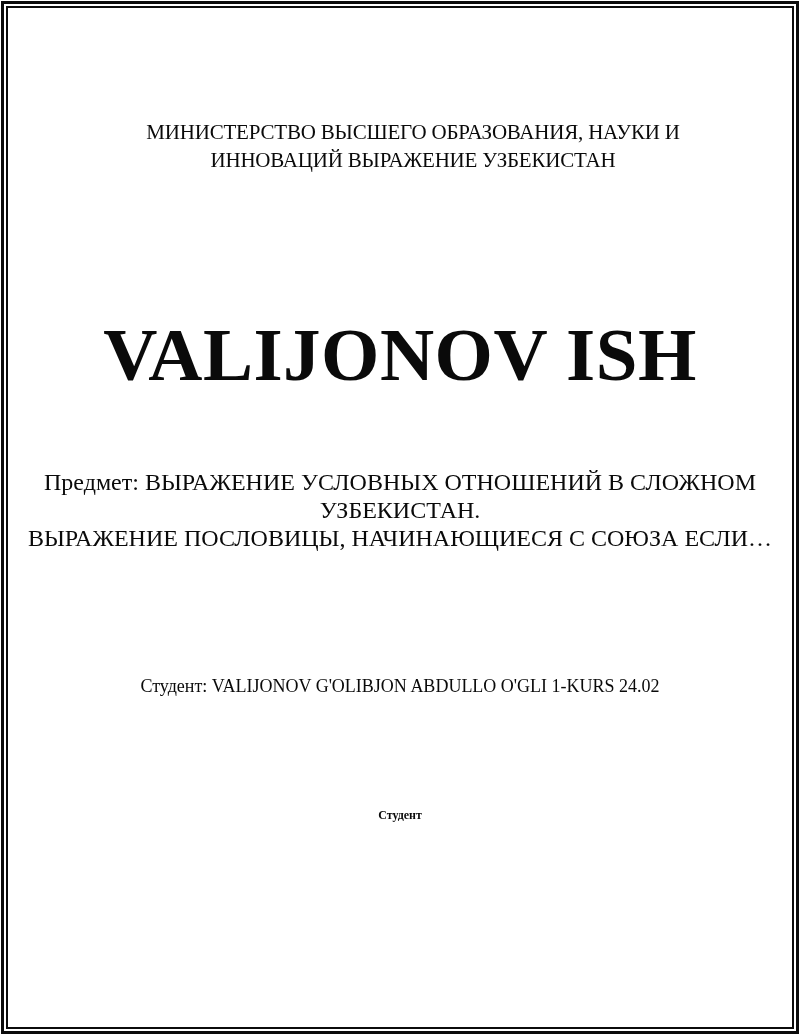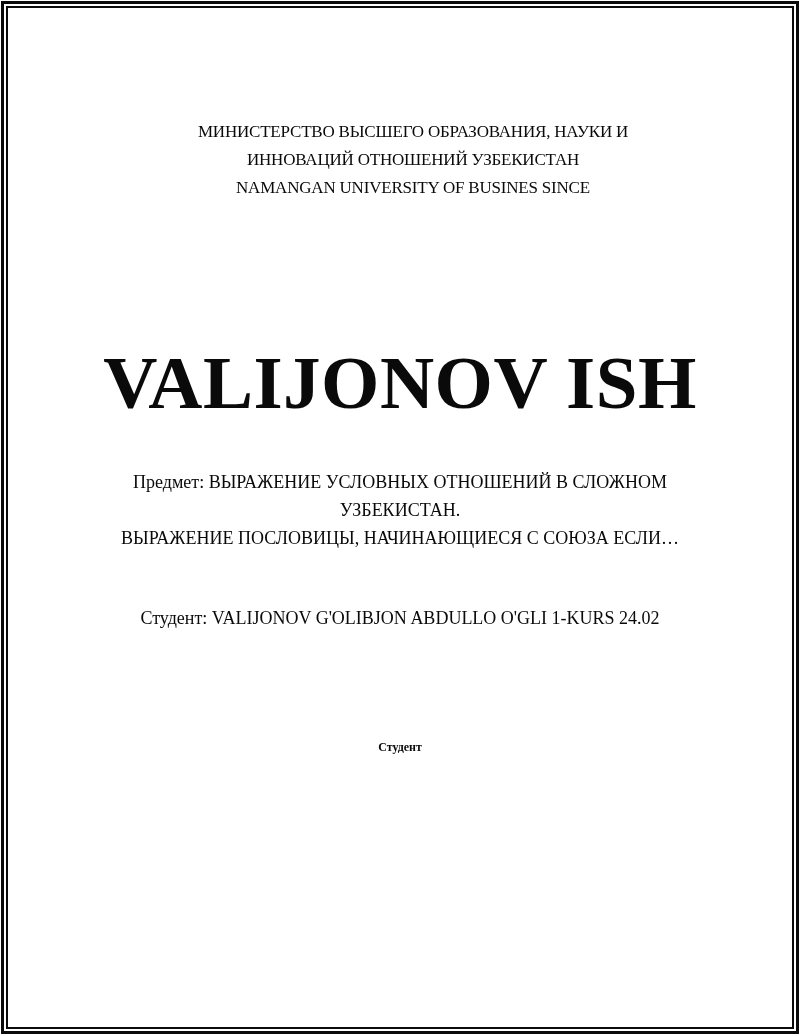--- a/index.html
+++ b/index.html
@@ -28,40 +28,40 @@
     border: 2px solid #0b0b0b;
     pointer-events: none;
   }
   .content {
     position: absolute;
     inset: 8px;
     text-align: center;
   }
   .header-block {
     margin-top: 110px;
-    font-size: 17px;
+    font-size: 21px;
     line-height: 28px;
     letter-spacing: -0.2px;
     padding-left: 26px;
   }
   .main-title {
     margin-top: 140px;
     font-size: 75px;
     line-height: 82px;
     font-weight: bold;
     letter-spacing: 0.5px;
     white-space: nowrap;
   }
   .subject-block {
-    margin-top: 44px;
-    font-size: 18px;
+    margin-top: 72px;
+    font-size: 24px;
     line-height: 28px;
   }
   .student-line {
-    margin-top: 52px;
+    margin-top: 120px;
     font-size: 18px;
     line-height: 28px;
   }
   .footer-label {
     margin-top: 108px;
     font-size: 12px;
     line-height: 14px;
     font-weight: bold;
   }
   .doc-line {
@@ -72,22 +72,21 @@
 <body>
 
 <div class="page">
   <div class="frame-outer"></div>
   <div class="frame-inner"></div>
 
   <div class="content">
 
     <div class="header-block">
       <div class="doc-line">МИНИСТЕРСТВО ВЫСШЕГО ОБРАЗОВАНИЯ, НАУКИ И</div>
-      <div class="doc-line">ИННОВАЦИЙ ОТНОШЕНИЙ УЗБЕКИСТАН</div>
-      <div class="doc-line">NAMANGAN UNIVERSITY OF BUSINES SINCE</div>
+      <div class="doc-line">ИННОВАЦИЙ ВЫРАЖЕНИЕ УЗБЕКИСТАН</div>
     </div>
 
     <div class="main-title">VALIJONOV ISH</div>
 
     <div class="subject-block">
       <div class="doc-line">Предмет: ВЫРАЖЕНИЕ УСЛОВНЫХ ОТНОШЕНИЙ В СЛОЖНОМ</div>
       <div class="doc-line">УЗБЕКИСТАН.</div>
       <div class="doc-line">ВЫРАЖЕНИЕ ПОСЛОВИЦЫ, НАЧИНАЮЩИЕСЯ С СОЮЗА ЕСЛИ…</div>
     </div>
 

